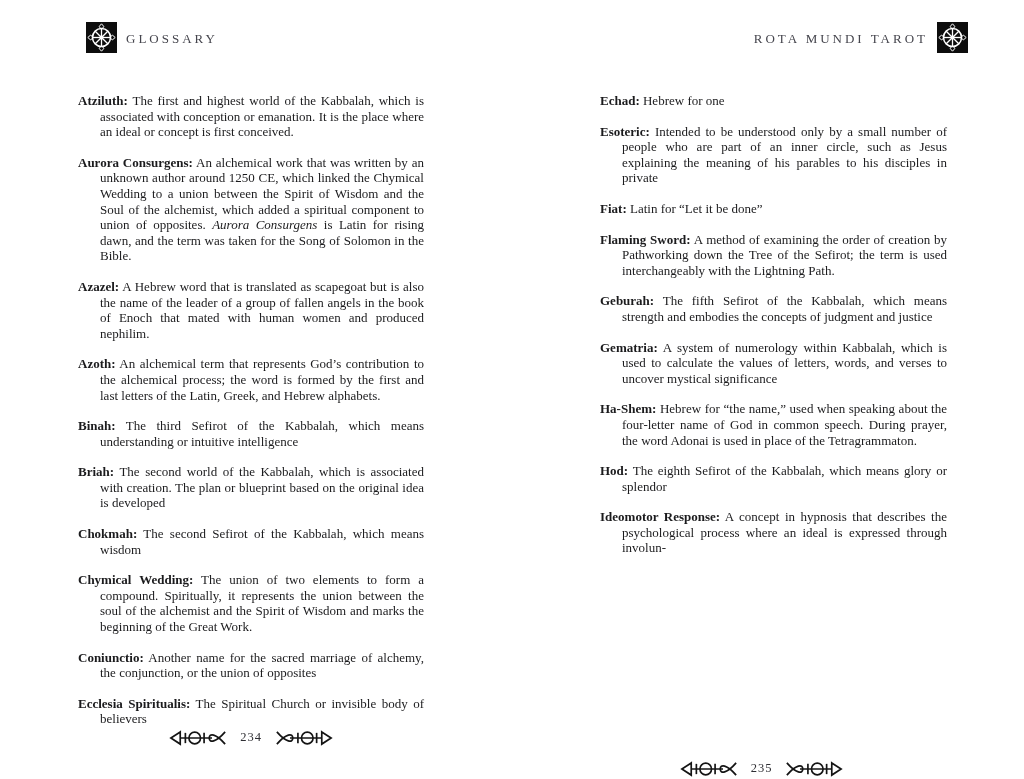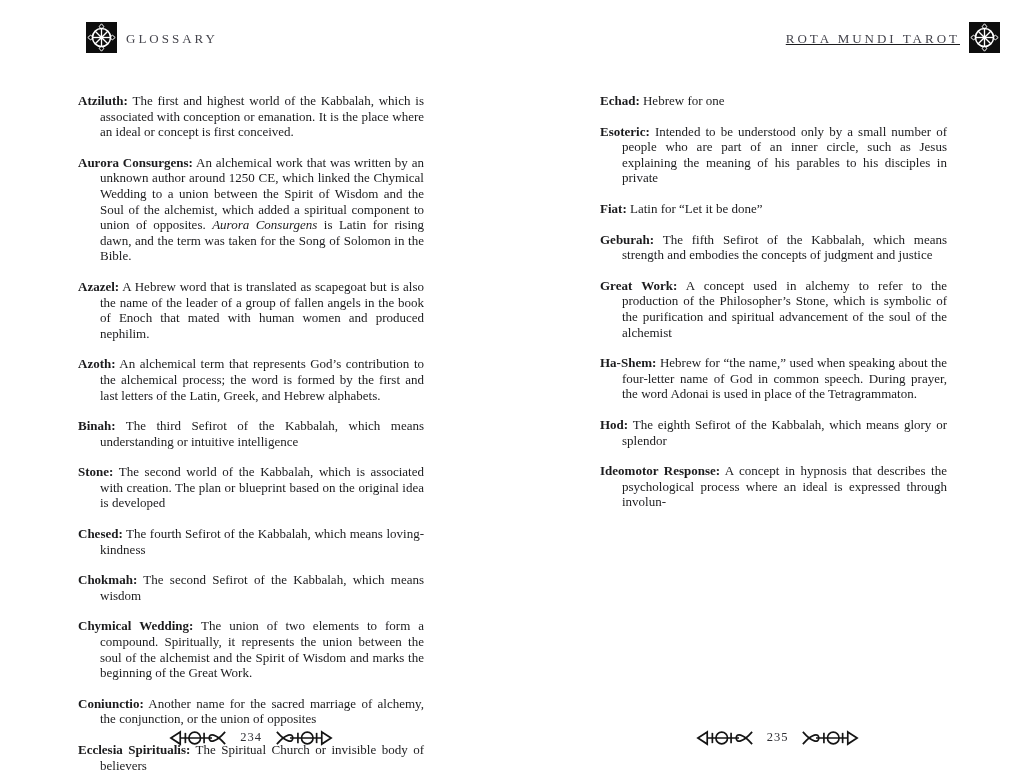--- a/index.html
+++ b/index.html
@@ -11,21 +11,21 @@
     position: relative;
     overflow: hidden;
   }
   
   .header-left, .header-right {
     position: absolute; top: 22px;
     display: flex; align-items: center; gap: 9px;
     height: 31px;
   }
   .header-left  { left: 39px; padding-left: 47px; }
-  .header-right { right: 24px; text-decoration: underline; }
+  .header-right { right: 56px; }
   .running-head {
     font-size: 13px;
     letter-spacing: 3px;
     color: #45454d;
     white-space: nowrap;
     transform: translateY(1px);
   }
   .logo { width: 31px; height: 31px; display: block; flex: 0 0 auto; }
   
   .page-column {
@@ -45,21 +45,21 @@
   .entry:last-child { margin-bottom: 0; }
   .term { font-weight: bold; }
   .it { font-style: italic; margin-top: 8px; }
   
   .page-footer {
     position: absolute; top: 729px;
     display: flex; align-items: center; justify-content: center;
     gap: 13px;
   }
   .footer-left  { left: 78px;  width: 346px; }
-  .footer-right { left: 604px; width: 347px; }
+  .footer-right { left: 588px; width: 347px; margin-top: 31px; }
   .page-number {
     font-size: 12.5px;
     color: #2e2e33;
     letter-spacing: 1px;
     transform: translateY(-1px);
   }
   .ornament { width: 58px; height: 18px; display: block; }
   .ornament.mirror { transform: scaleX(-1); }
 </style>
 </head>
@@ -115,45 +115,45 @@
   <p class="entry"><b class="term">Atziluth:</b><span class="def"><span> The first and highest world of the Kabbalah, which is associated with conception or emanation. It is the place where an ideal or concept is first conceived.</span></span></p>
 
   <p class="entry"><b class="term">Aurora Consurgens:</b><span class="def"><span> An alchemical work that was written by an unknown author around 1250 CE, which linked the Chymical Wedding to a union between the Spirit of Wisdom and the Soul of the alchemist, which added a spiritual component to union of opposites. </span><span class="it">Aurora Consurgens</span><span> is Latin for rising dawn, and the term was taken for the Song of Solomon in the Bible.</span></span></p>
 
   <p class="entry"><b class="term">Azazel:</b><span class="def"><span> A Hebrew word that is translated as scapegoat but is also the name of the leader of a group of fallen angels in the book of Enoch that mated with human women and produced nephilim.</span></span></p>
 
   <p class="entry"><b class="term">Azoth:</b><span class="def"><span> An alchemical term that represents God’s contribution to the alchemical process; the word is formed by the first and last letters of the Latin, Greek, and Hebrew alphabets.</span></span></p>
 
   <p class="entry"><b class="term">Binah:</b><span class="def"><span> The third Sefirot of the Kabbalah, which means understanding or intuitive intelligence</span></span></p>
 
-  <p class="entry"><b class="term">Stone:</b><span class="def"><span> The second world of the Kabbalah, which is associated with creation. The plan or blueprint based on the original idea is developed</span></span></p>
-
-  <p class="entry"><b class="term">Chesed:</b><span class="def"><span> The fourth Sefirot of the Kabbalah, which means loving-kindness</span></span></p>
+  <p class="entry"><b class="term">Briah:</b><span class="def"><span> The second world of the Kabbalah, which is associated with creation. The plan or blueprint based on the original idea is developed</span></span></p>
+
 
   <p class="entry"><b class="term">Chokmah:</b><span class="def"><span> The second Sefirot of the Kabbalah, which means wisdom</span></span></p>
 
 
   <p class="entry"><b class="term">Chymical Wedding:</b><span class="def"><span> The union of two elements to form a compound. Spiritually, it represents the union between the soul of the alchemist and the Spirit of Wisdom and marks the beginning of the Great Work.</span></span></p>
 
   <p class="entry"><b class="term">Coniunctio:</b><span class="def"><span> Another name for the sacred marriage of alchemy, the conjunction, or the union of opposites</span></span></p>
 
   <p class="entry"><b class="term">Ecclesia Spiritualis:</b><span class="def"><span> The Spiritual Church or invisible body of believers</span></span></p>
 </section>
 <section class="page-column col-right entries">
   <p class="entry"><b class="term">Echad:</b><span class="def"><span> Hebrew for one</span></span></p>
 
   <p class="entry"><b class="term">Esoteric:</b><span class="def"><span> Intended to be understood only by a small number of people who are part of an inner circle, such as Jesus explaining the meaning of his parables to his disciples in private</span></span></p>
 
   <p class="entry"><b class="term">Fiat:</b><span class="def"><span> Latin for “Let it be done”</span></span></p>
 
+  <p class="entry"><b class="term">Flaming Sword:</b><span class="def"><span> A method of examining the order of creation by Pathworking down the Tree of the Sefirot; the term is used interchangeably with the Lightning Path.</span></span></p>
 
   <p class="entry"><b class="term">Geburah:</b><span class="def"><span> The fifth Sefirot of the Kabbalah, which means strength and embodies the concepts of judgment and justice</span></span></p>
 
-
-  <p class="entry"><b class="term">Great Work:</b><span class="def"><span> A concept used in alchemy to refer to the production of the Philosopher’s Stone, which is symbolic of the purification and spiritual advancement of the soul of the alchemist</span></span></p>
+  <p class="entry"><b class="term">Gematria:</b><span class="def"><span> A system of numerology within Kabbalah, which is used to calculate the values of letters, words, and verses to uncover mystical significance</span></span></p>
+
 
   <p class="entry"><b class="term">Ha-Shem:</b><span class="def"><span> Hebrew for “the name,” used when speaking about the four-letter name of God in common speech. During prayer, the word Adonai is used in place of the Tetragrammaton.</span></span></p>
 
 
 
   <p class="entry"><b class="term">Hod:</b><span class="def"><span> The eighth Sefirot of the Kabbalah, which means glory or splendor</span></span></p>
 
 
   <p class="entry"><b class="term">Ideomotor Response:</b><span class="def"><span> A concept in hypnosis that describes the psychological process where an ideal is expressed through involun-</span></span></p>
 </section>

